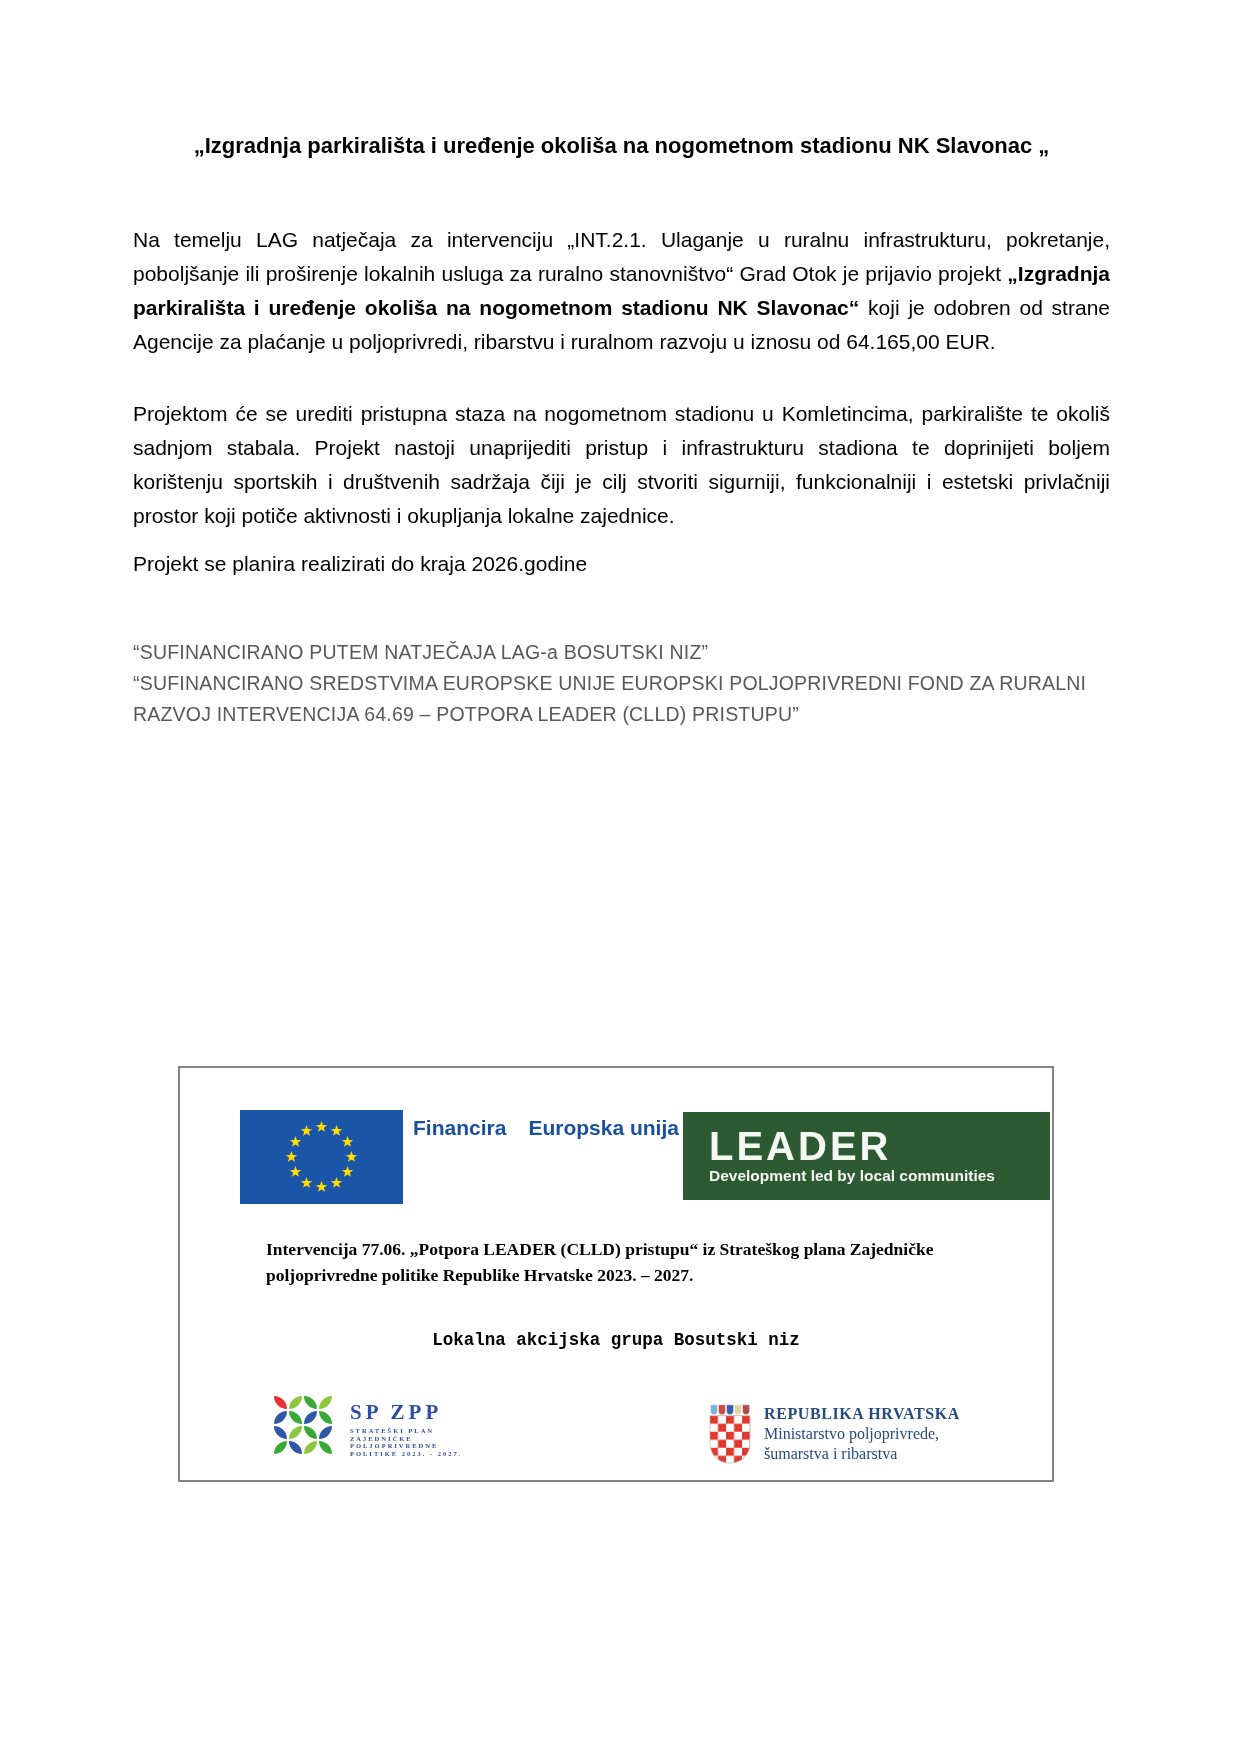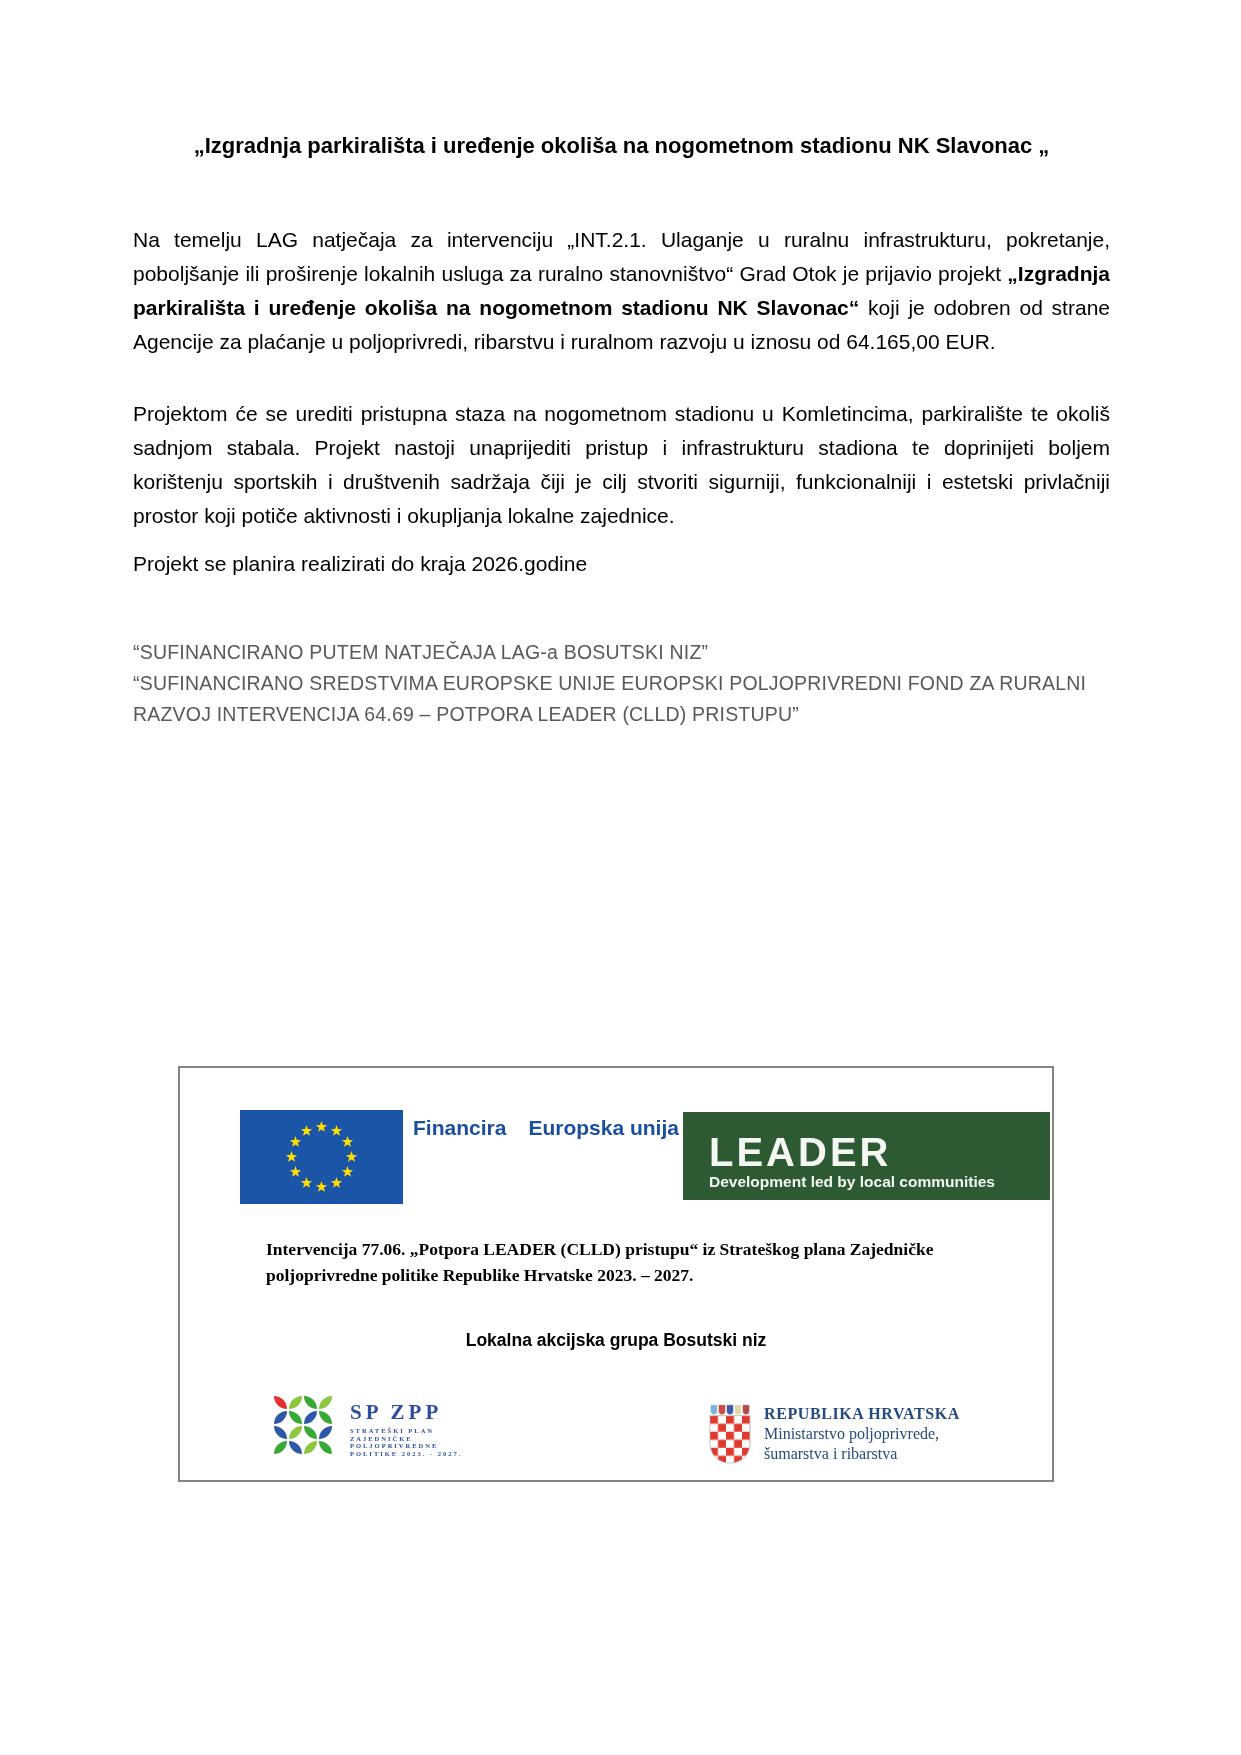--- a/index.html
+++ b/index.html
@@ -45,34 +45,34 @@
     display:flex;flex-direction:row;gap:22px;
     color:var(--eu-text-blue,#1a4f9e);
     font-weight:bold;font-size:21px;line-height:23px;
   }
   
   .leader-box{
     position:absolute;left:503px;top:44px;width:367px;height:88px;
     background:var(--leader-green,#2d5a33);
     box-sizing:border-box;
     color:#f4f7f2;
-    padding:20px 0 0 26px;
+    padding:14px 0 0 26px;
   }
   .leader-title{font-size:40px;font-weight:bold;line-height:40px;letter-spacing:3px;}
   .leader-sub{font-size:15.5px;font-weight:bold;line-height:18px;margin-top:1px;}
   
   .intervention{
     position:absolute;left:86px;top:168px;width:700px;
     font-family:"Liberation Serif","DejaVu Serif",serif;
     font-weight:bold;font-size:17.5px;line-height:26px;
     color:#000;
   }
   .lag-line{
     position:absolute;left:0;top:262px;width:100%;
-    font-family:Liberation Sans, sans-serif;
+    font-family:Liberation Mono, monospace;
     font-weight:bold;font-size:17.5px;text-align:center;color:#000;
   }
   
   .spzpp{position:absolute;left:94px;top:328px;display:flex;align-items:flex-start;}
   .leaf-grid{
     width:58px;height:58px;
     display:grid;grid-template-columns:repeat(4,1fr);grid-template-rows:repeat(4,1fr);
     gap:2px;
   }
   .leaf{width:100%;height:100%;}

